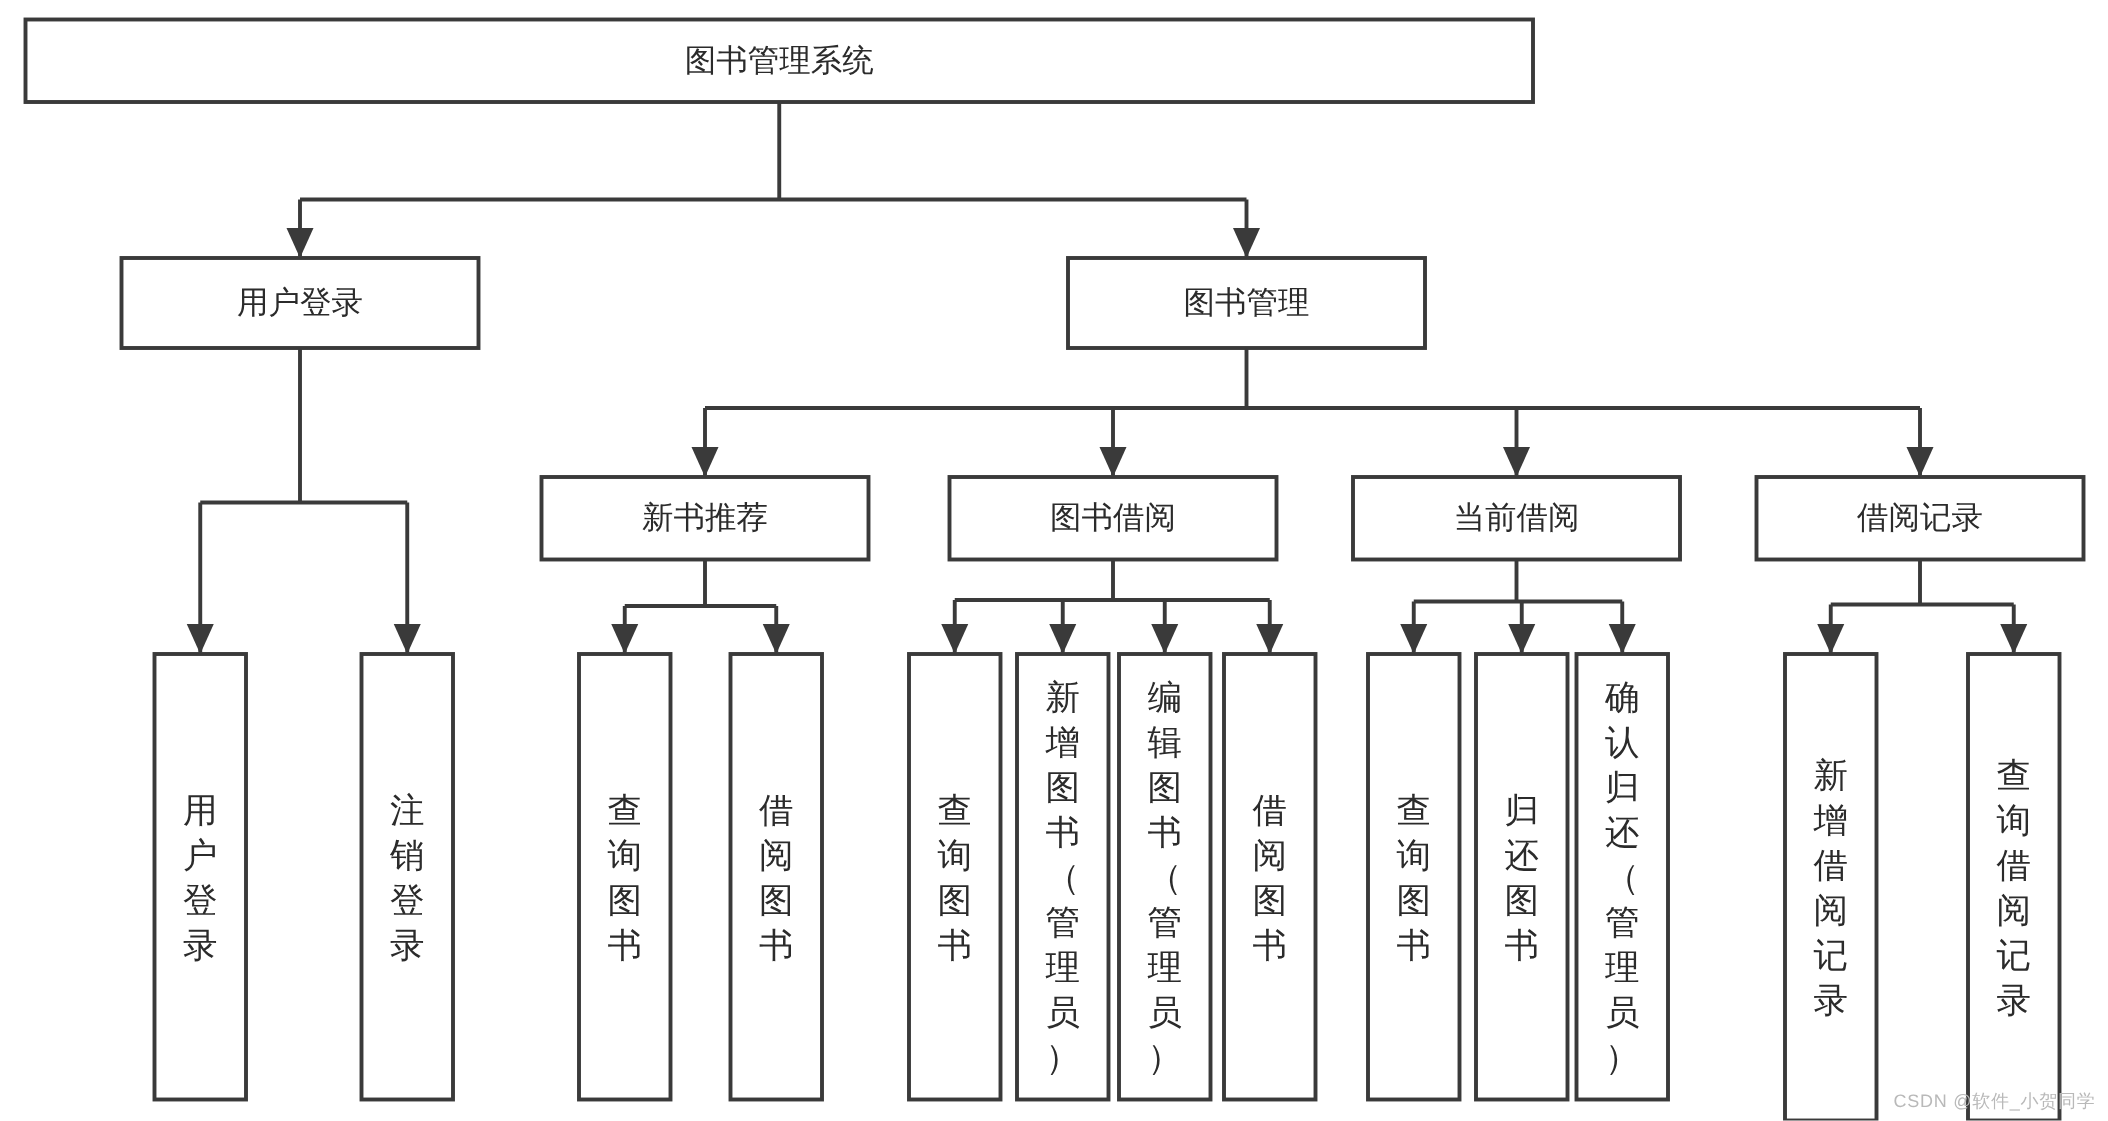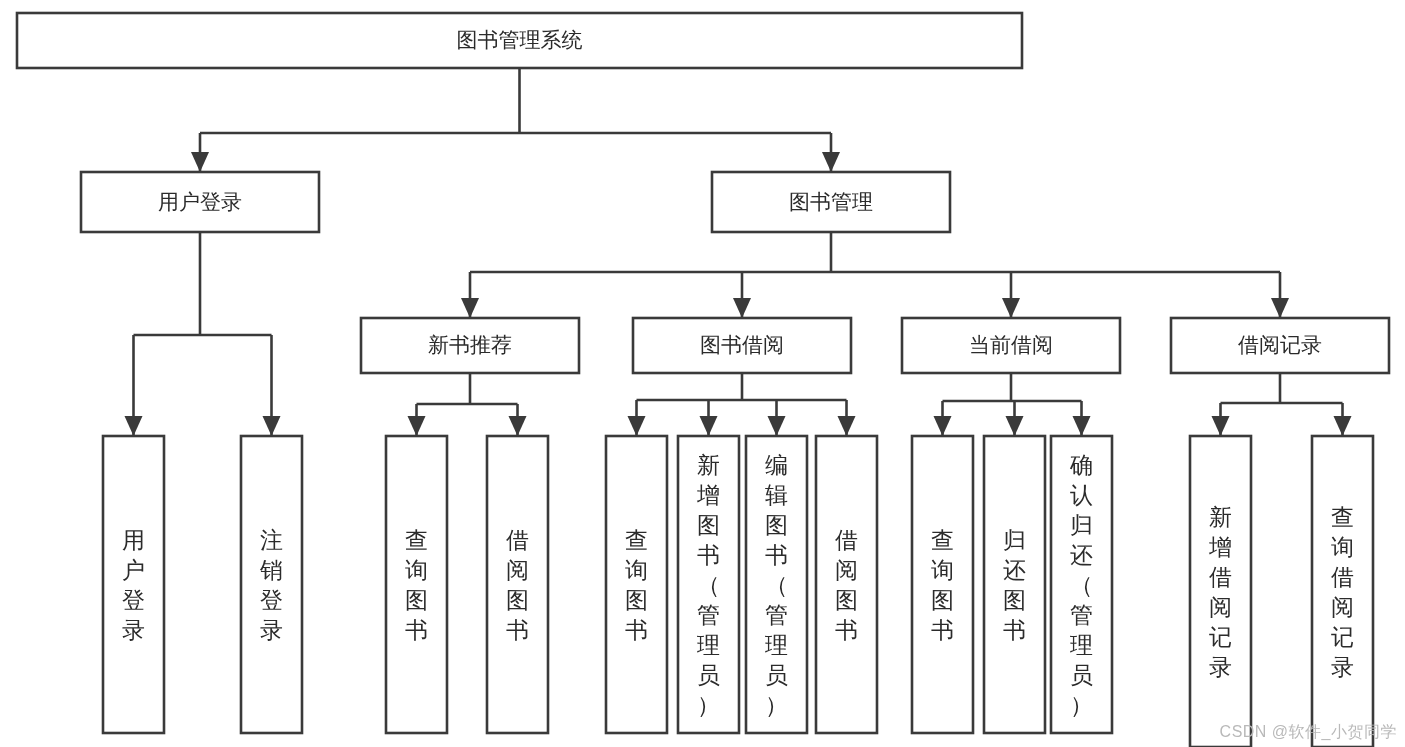--- a/index.html
+++ b/index.html
@@ -52,21 +52,21 @@
     fill: #2b2b2b;
     font-family: "Liberation Sans", "DejaVu Sans", sans-serif;
     font-size: 23px;
     text-anchor: middle;
   }
   .watermark {
     position: absolute;
     right: 8px;
     bottom: 4px;
     font-family: "Liberation Sans", "DejaVu Sans", sans-serif;
-    font-size: 16px;
+    font-size: 12px;
     color: #b9b9b9;
     letter-spacing: 0.5px;
     white-space: nowrap;
     user-select: none;
     text-align: right;
   }
 </style>
 </head>
 <body>
 

